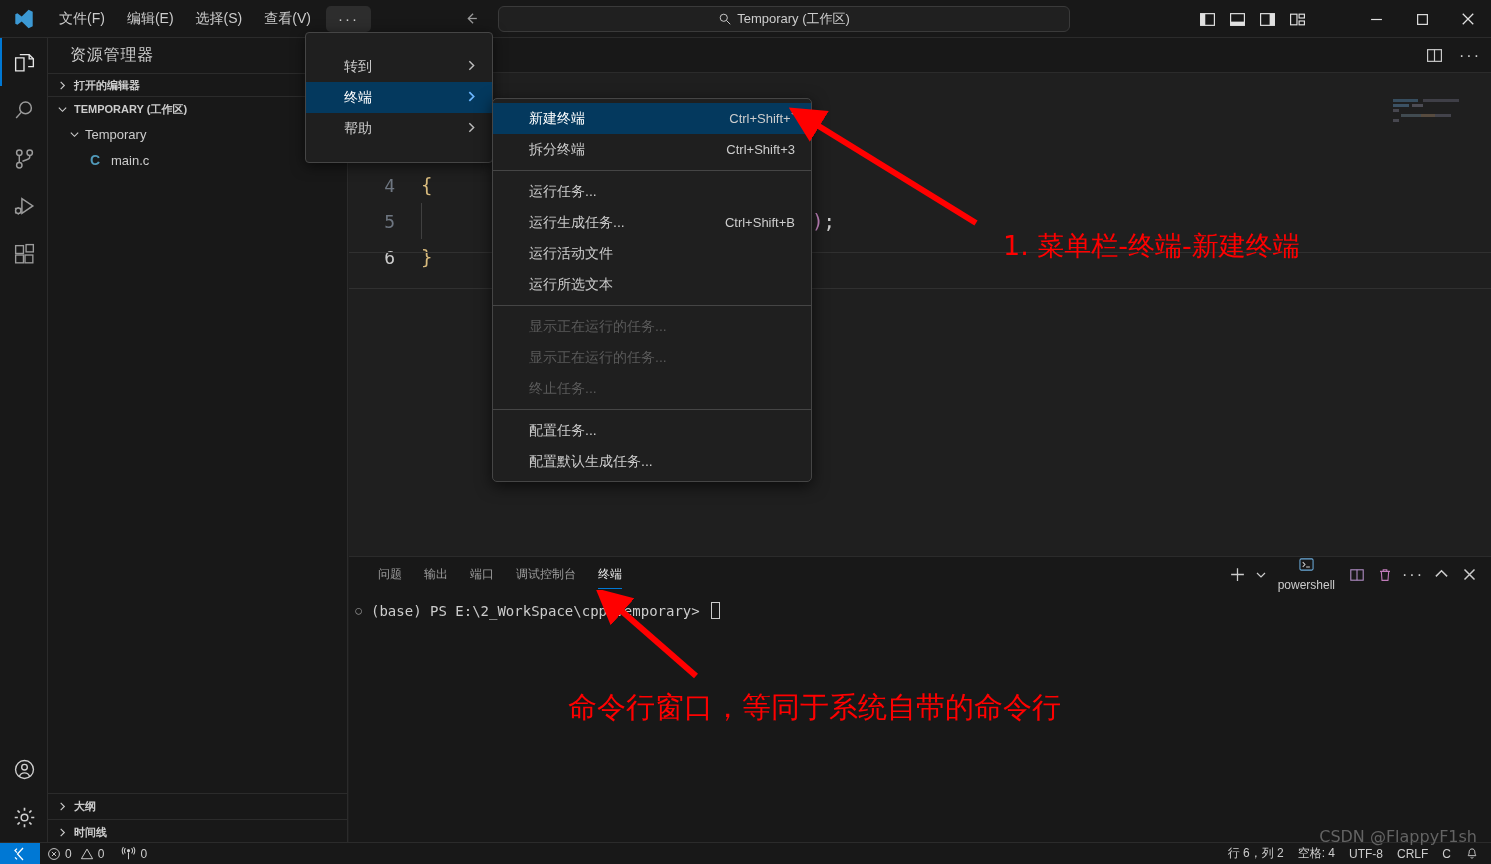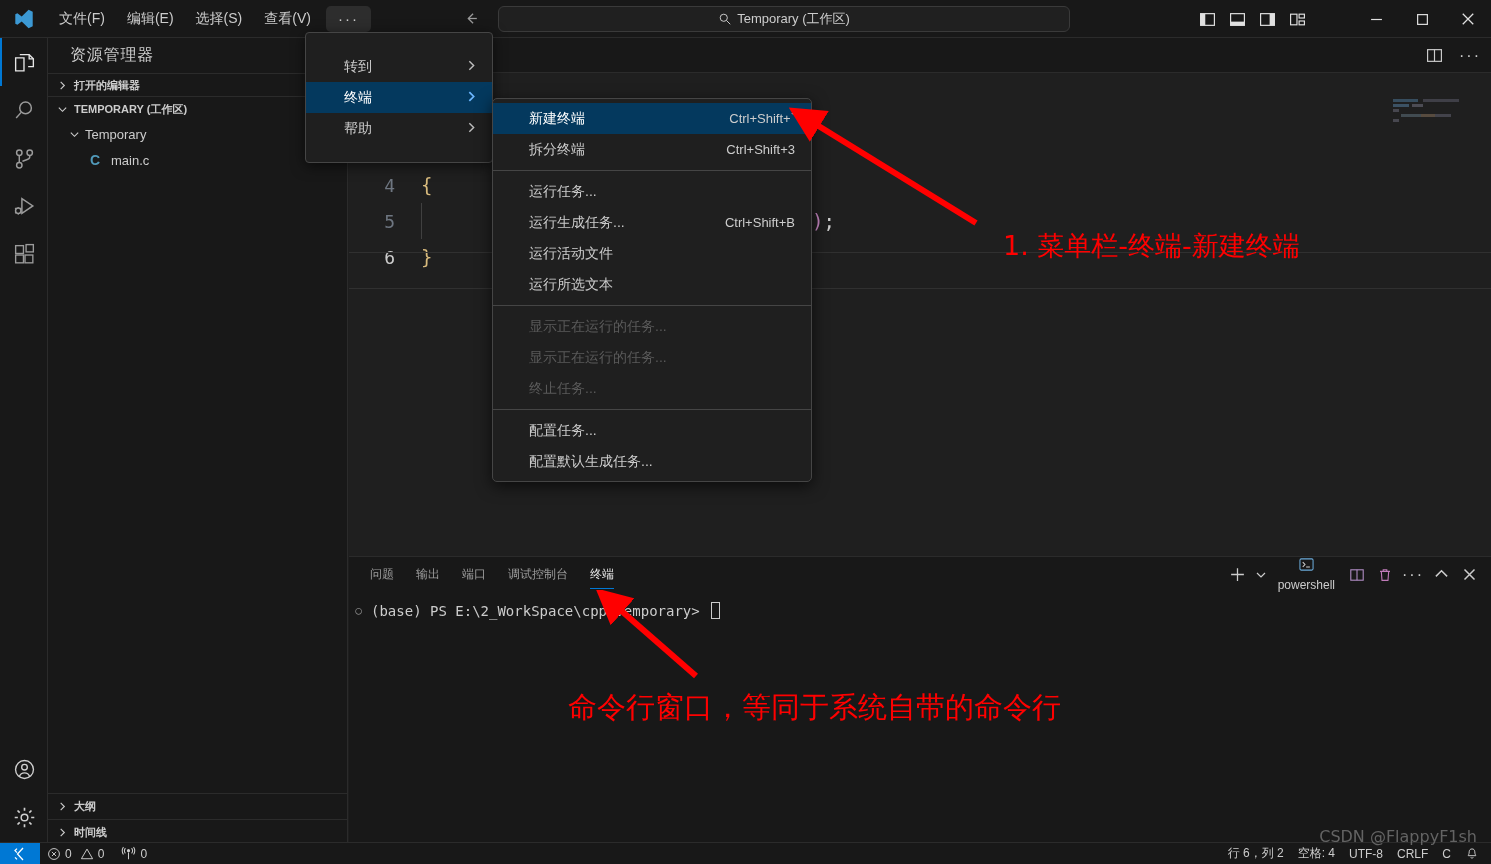--- a/index.html
+++ b/index.html
@@ -98,21 +98,21 @@
     position:absolute; left:0; width:1142px; height:1px; background:#303030;
   }
   #minimap{ position:absolute; right:14px; top:4px; width:84px; height:60px; opacity:.75;}
   .mm-row{ height:3px; margin-bottom:2px; }
 
   
   #panel{
     position:absolute; left:0; top:518px; width:1142px; height:289px;
     background:#181818; border-top:1px solid #2b2b2b;
   }
-  #panel-tabs{ height:35px; display:flex; align-items:center; padding-left:10px; gap:0; position:relative;}
+  #panel-tabs{ height:35px; display:flex; align-items:center; padding-left:18px; gap:0; position:relative;}
   .ptab{
     height:35px; padding:0 11px; display:flex; align-items:center;
     font-size:12px; color:#9d9d9d; position:relative;
   }
   .ptab.active{ color:#e7e7e7; }
   .ptab.active::after{
     content:""; position:absolute; left:11px; right:11px; bottom:3px; height:1px; background:#0078d4;
   }
   #panel-actions{ position:absolute; right:8px; top:0; height:35px; display:flex; align-items:center; gap:0; color:#cccccc;}
   .pa{ width:28px; height:35px; display:flex; align-items:center; justify-content:center;}

